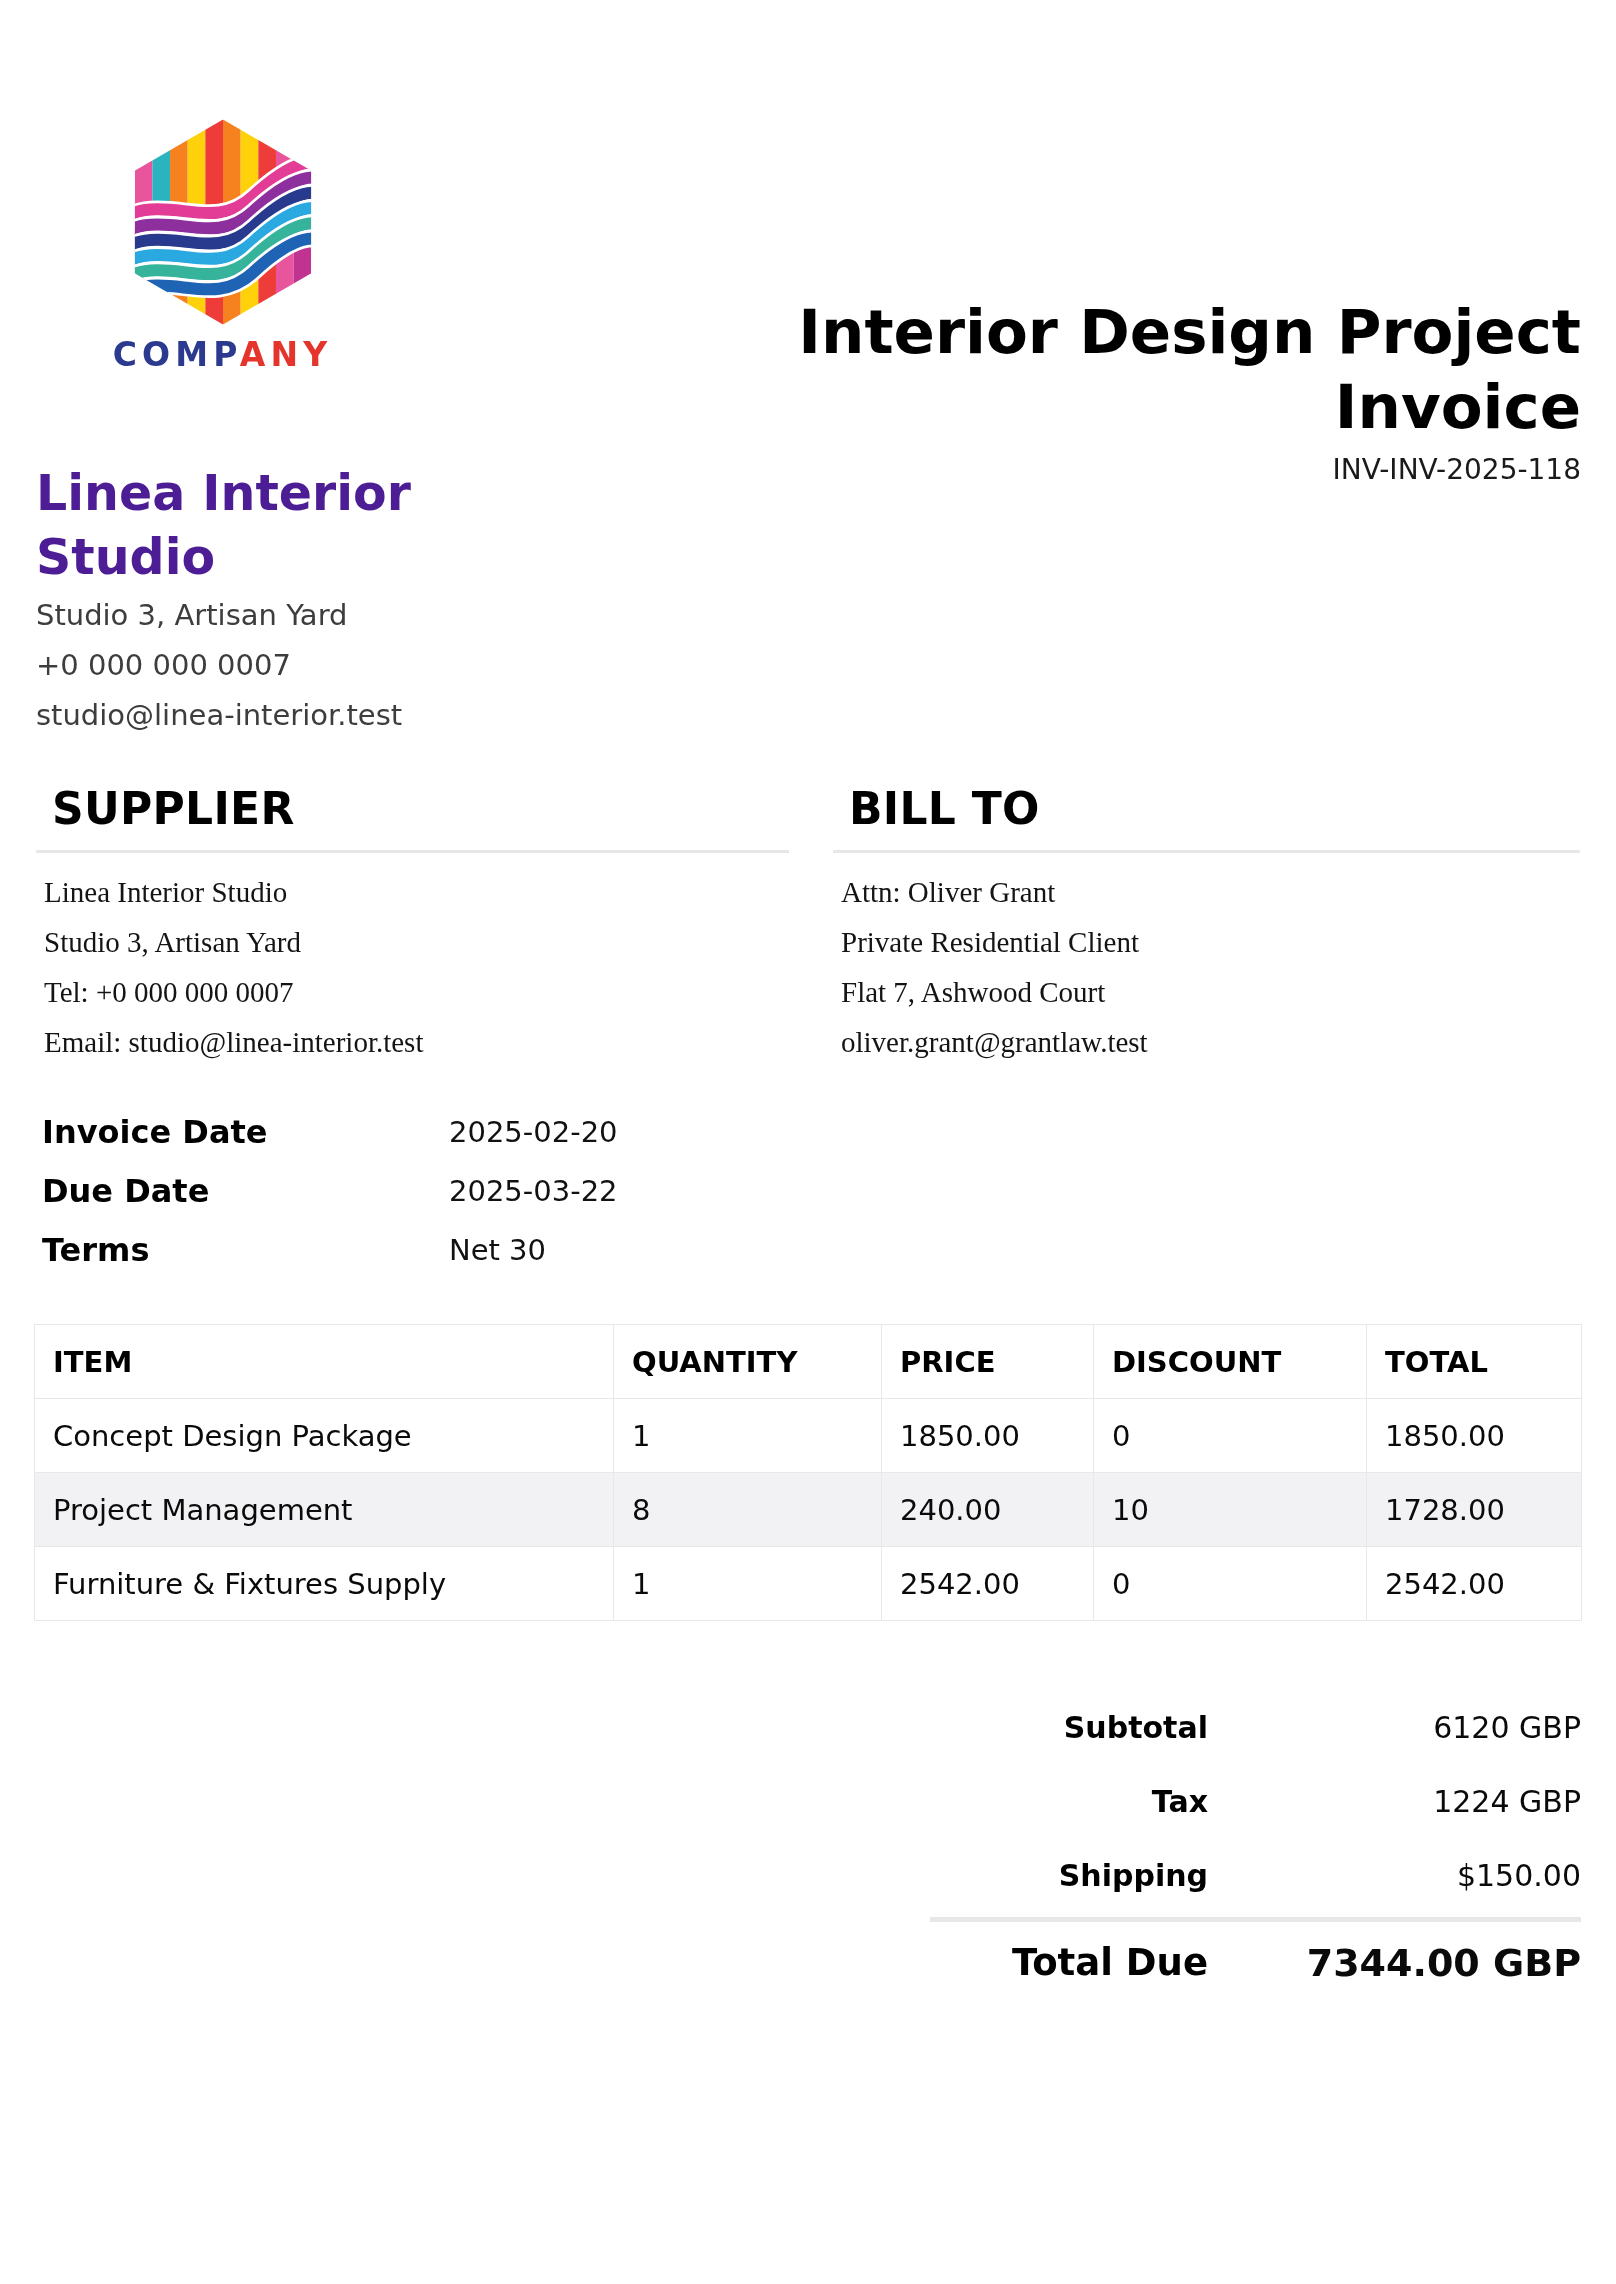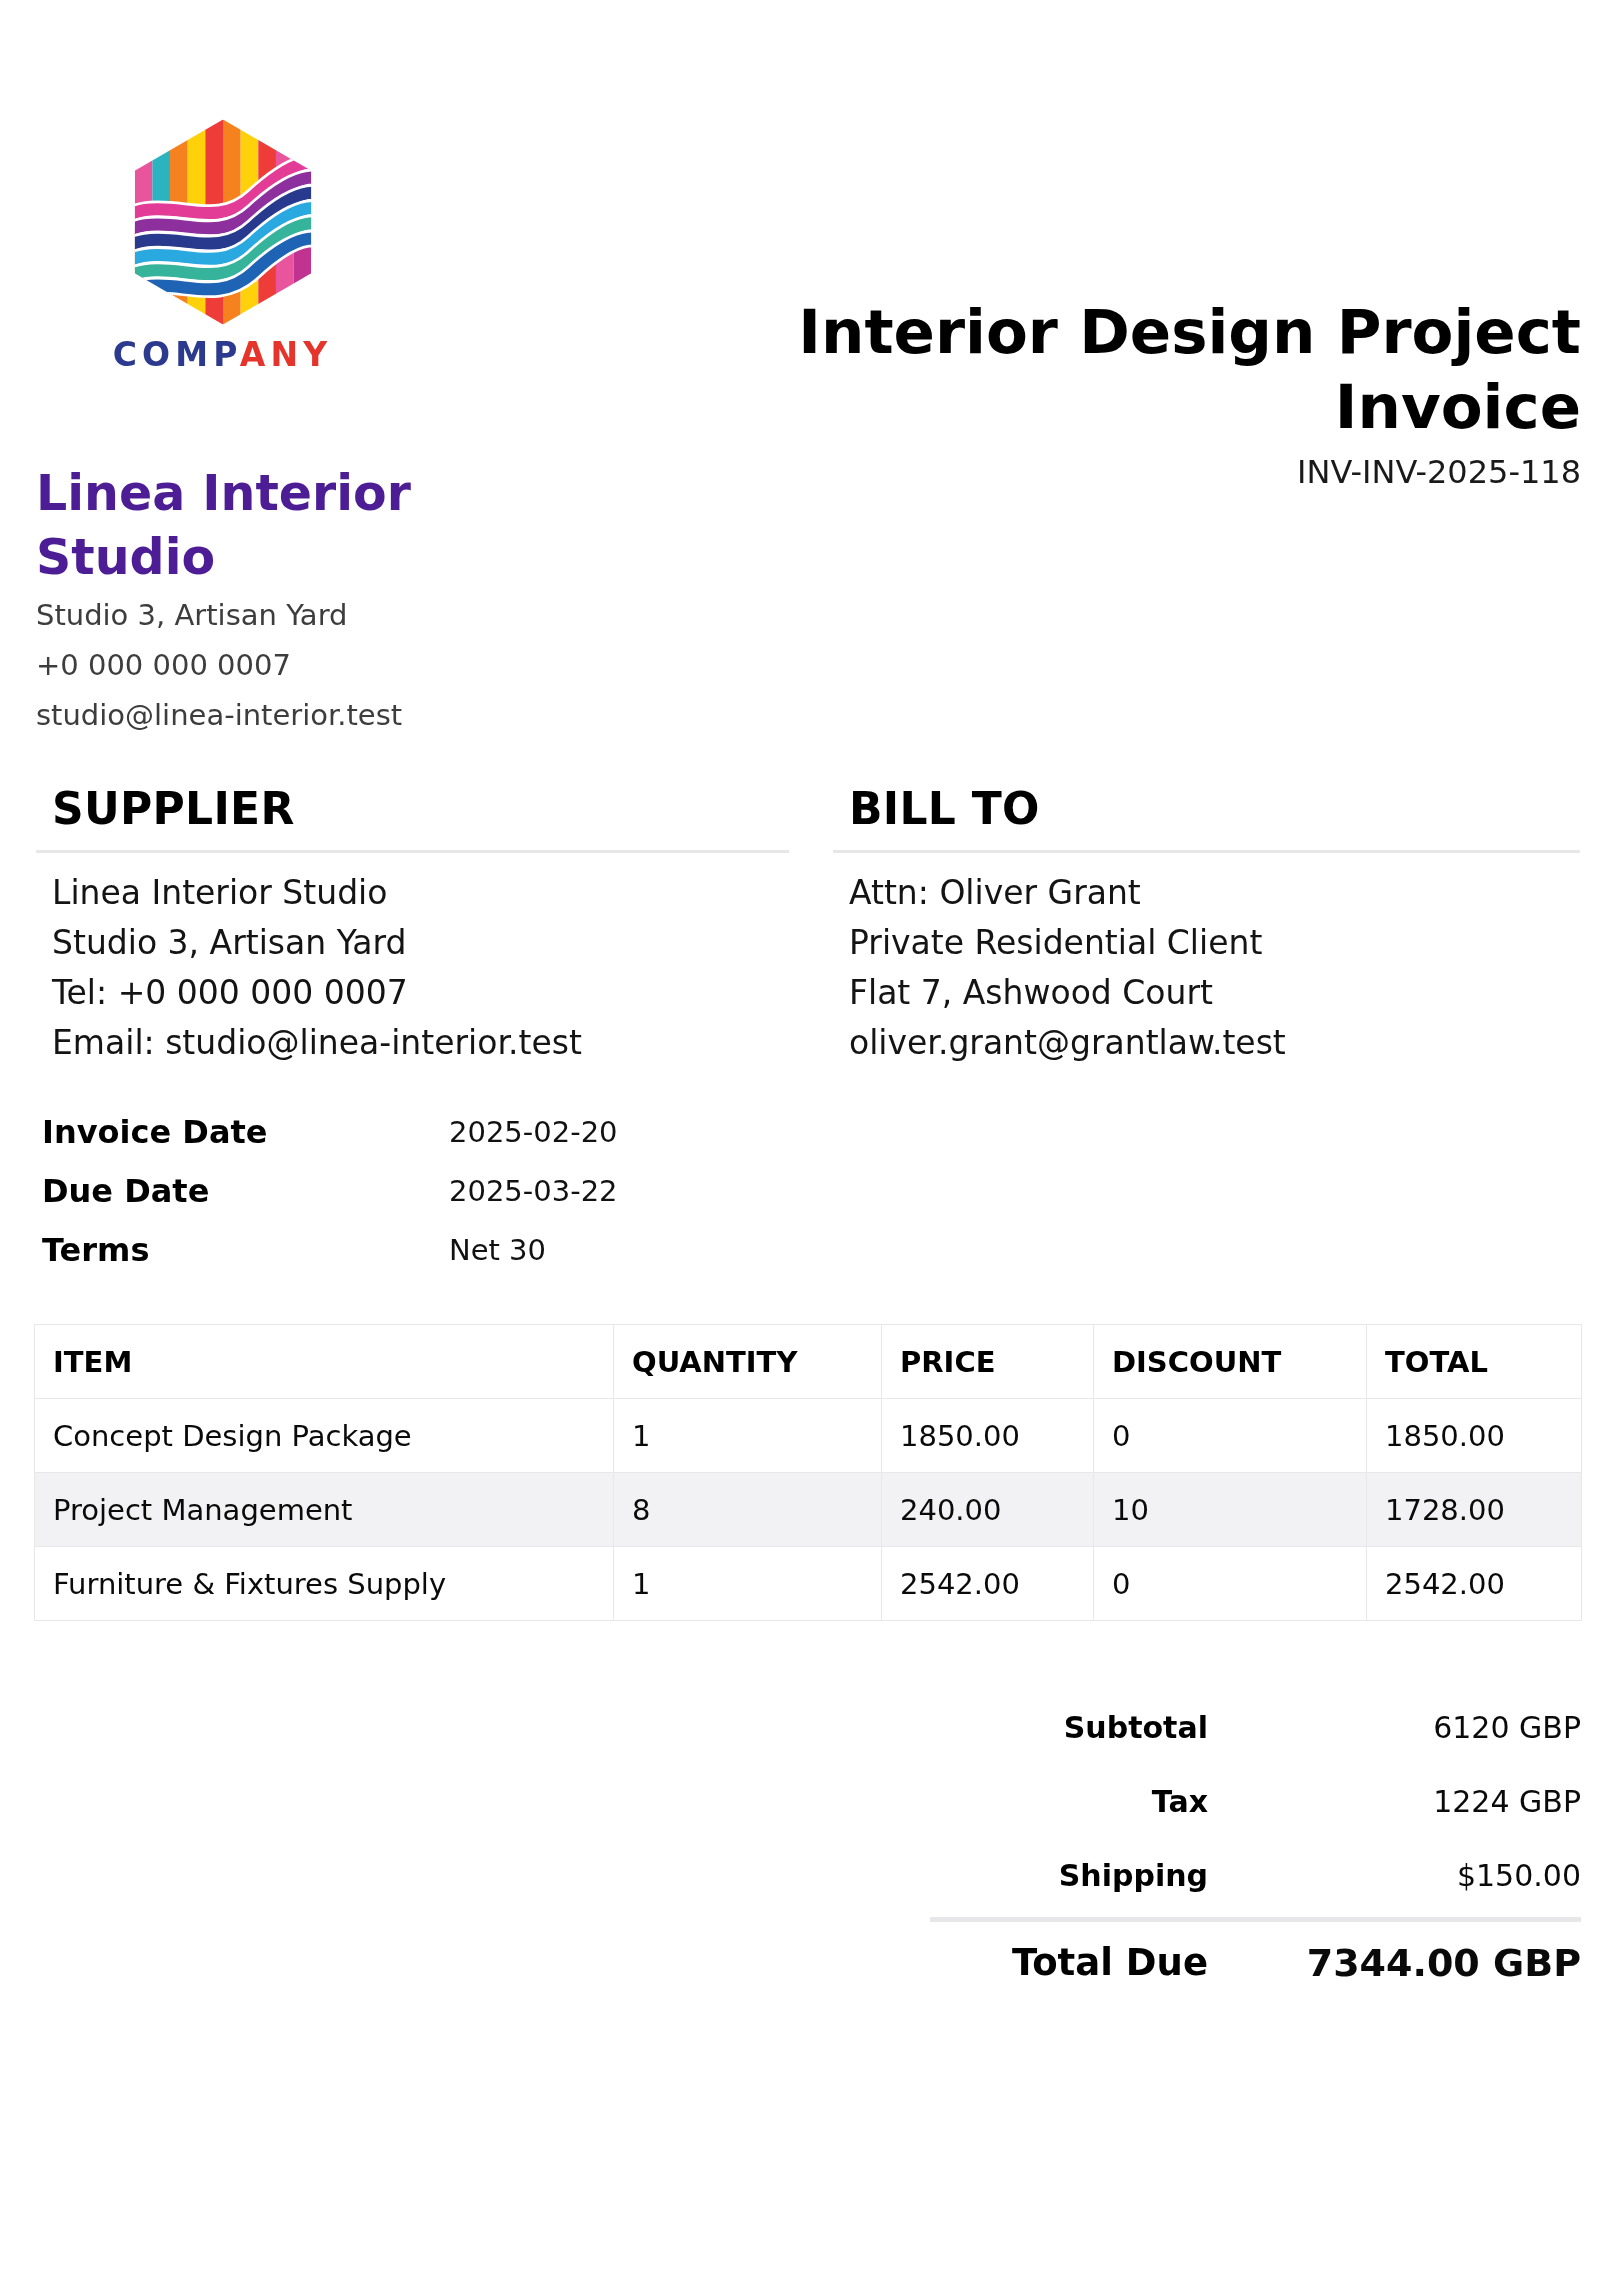--- a/index.html
+++ b/index.html
@@ -20,36 +20,36 @@
     position:absolute; left:81px; top:337px; width:283px;
     text-align:center; font-size:33px; font-weight:bold; letter-spacing:5.2px;
     line-height:36px; white-space:nowrap;
   }
   .brand-word .comp { color:#2b3a8e; }
   .brand-word .any  { color:#e4342c; }
 
   
   .title-block { position:absolute; top:294px; right:36px; text-align:right; }
   .title-block h1 { margin:0; font-size:61px; line-height:75px; font-weight:bold; color:#000; }
-  .invoice-number { margin-top:9px; font-size:32px; color:#1a1a1a; }
+  .invoice-number { margin-top:9px; font-size:28px; color:#1a1a1a; }
 
   
   .company-name { position:absolute; left:36px; top:462px; margin:0;
     font-size:49px; line-height:64px; font-weight:bold; color:#4c1d95; }
   .company-contact { position:absolute; left:36px; top:599px; }
   .company-contact p { margin:0 0 17px 0; font-size:29px; line-height:33px; color:#3d3d3d; }
 
   
   .parties { position:absolute; left:36px; top:775px; width:1545px; display:flex; }
   .party { width:753px; }
   .party.billto { width:747px; margin-left:44px; }
   .party h3 { margin:16px; font-size:44px; line-height:36px; font-weight:bold; color:#000; letter-spacing:0.3px; }
   .party .rule { margin-top:23.4px; height:2.6px; background:#e7e7e7; }
   .party .lines { margin-top:23.4px; }
-  .party .lines p { margin:0 0 17px 16px; font-size:33px; line-height:33px; color:#141414; }
+  .party .lines p { margin:0 0 17px 8px; font-size:29px; line-height:33px; color:#141414;font-family:Liberation Serif, serif; }
 
   
   .meta { position:absolute; left:36px; top:1102px; width:781px; }
   .meta-row { position:relative; height:59px; display:flex; align-items:center; }
   .meta-label { margin-left:6px; font-size:32px; font-weight:bold; color:#000; }
   .meta-value { position:absolute; left:413px; font-size:29px; color:#111; }
 
   
   table.items {
     position:absolute; left:34px; top:1324px; width:1547px;

